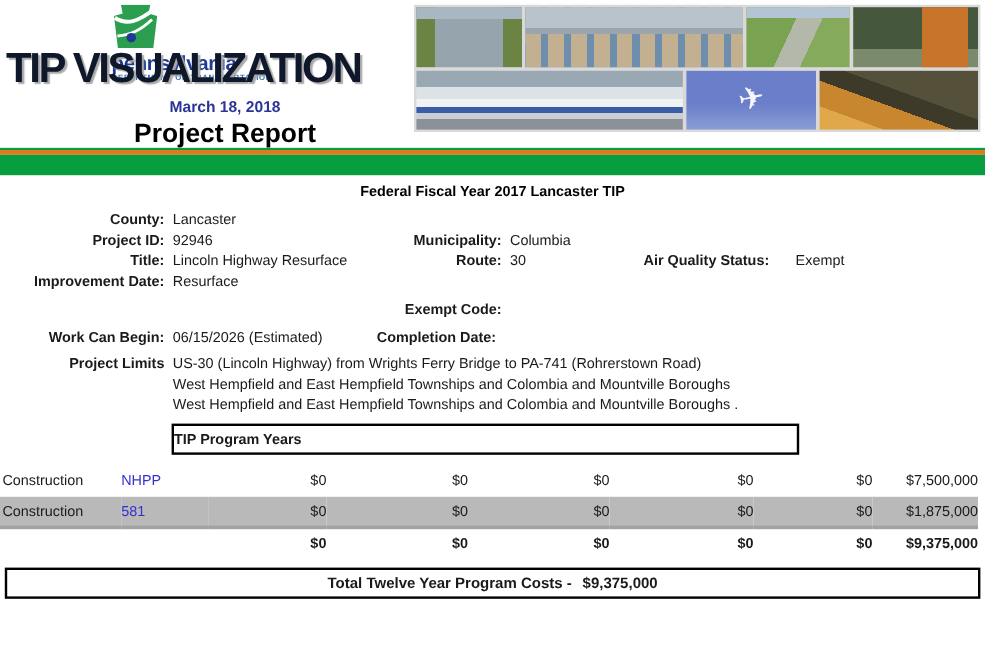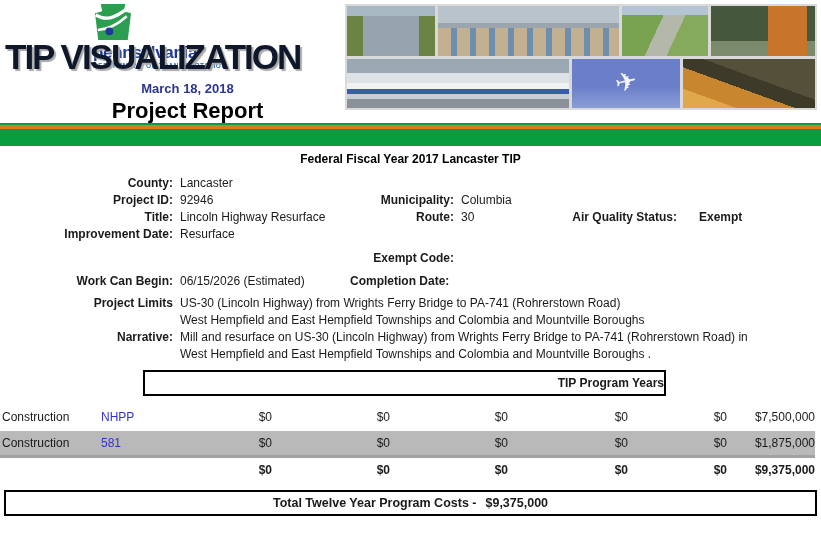--- a/index.html
+++ b/index.html
@@ -48,35 +48,35 @@
   
   .sepbar{height:23px;}
   .sep-g1{height:2px;background:#089d3e;}
   .sep-or{height:4px;background:#dd7a1e;}
   .sep-g2{height:17px;background:#089d3e;}
 
   
   .rpt-title{margin-top:6px;text-align:center;font-size:12px;font-weight:700;color:#000;}
 
   .details{margin-top:9px;font-size:12px;}
-  .drow{display:flex;height:17px;line-height:17px;white-space:nowrap;padding-left:36px;}
+  .drow{display:flex;height:17px;line-height:17px;white-space:nowrap;}
   .lbl{font-weight:700;text-align:right;box-sizing:border-box;padding-right:7px;}
   .lbl1{width:144px;}
   .v1{width:181px;}
   .lbl2{width:100px;}
   .v2{width:85px;}
   .lbl3{width:138px;}
-  .v3{padding-left:15px;font-weight:bold;}
+  .v3{padding-left:15px;}
   .lblwide{width:425px;}
   .lblplain{font-weight:700;}
   .gap7{height:7px;} .gap6{height:6px;} .gap5{height:5px;}
 
   
   .py-box{width:519px;margin:7px 4px 0 143px;border:2px solid #000;height:22px;
-          line-height:22px;text-align:right;font-size:12px;font-weight:700;}
+          line-height:22px;text-align:left;font-size:12px;font-weight:700;}
 
   
   .py-table{margin-top:9px;border-collapse:collapse;table-layout:fixed;width:815px;font-size:12px;}
   .py-table th{font-weight:700;text-align:right;padding:2px 0 3px 0;white-space:nowrap;}
   .py-table td{text-align:right;padding:5px 0;white-space:nowrap;}
   .py-table th.cl, .py-table td.cl{text-align:left;}
   .py-table td.pad, .py-table th.pad{padding-left:2px;}
   .hdr-row th{border-bottom:3px solid #a2a2a2;}
   .gray-row td{background:#b9b9b9;border-top:2px solid #fff;border-bottom:1px solid #fff;}
   .total-row td{border-top:3px solid #a2a2a2;font-weight:700;}
@@ -169,24 +169,20 @@
       <span></span>
     </div>
     <div class="gap5"></div>
     <div class="drow">
       <span class="lbl lbl1">Project Limits</span>
       <span>US-30 (Lincoln Highway) from Wrights Ferry Bridge to PA-741 (Rohrerstown Road)</span>
     </div>
     <div class="drow">
       <span class="lbl lbl1"></span>
       <span>West Hempfield and East Hempfield Townships and Colombia and Mountville Boroughs</span>
-    </div>
-    <div class="drow">
-      <span class="lbl lbl1">Narrative:</span>
-      <span>Mill and resurface on US-30 (Lincoln Highway) from Wrights Ferry Bridge to PA-741 (Rohrerstown Road) in</span>
     </div>
     <div class="drow">
       <span class="lbl lbl1"></span>
       <span>West Hempfield and East Hempfield Townships and Colombia and Mountville Boroughs .</span>
     </div>
   </div>
 
   <div class="py-box">TIP Program Years</div>
 
   <table class="py-table">

